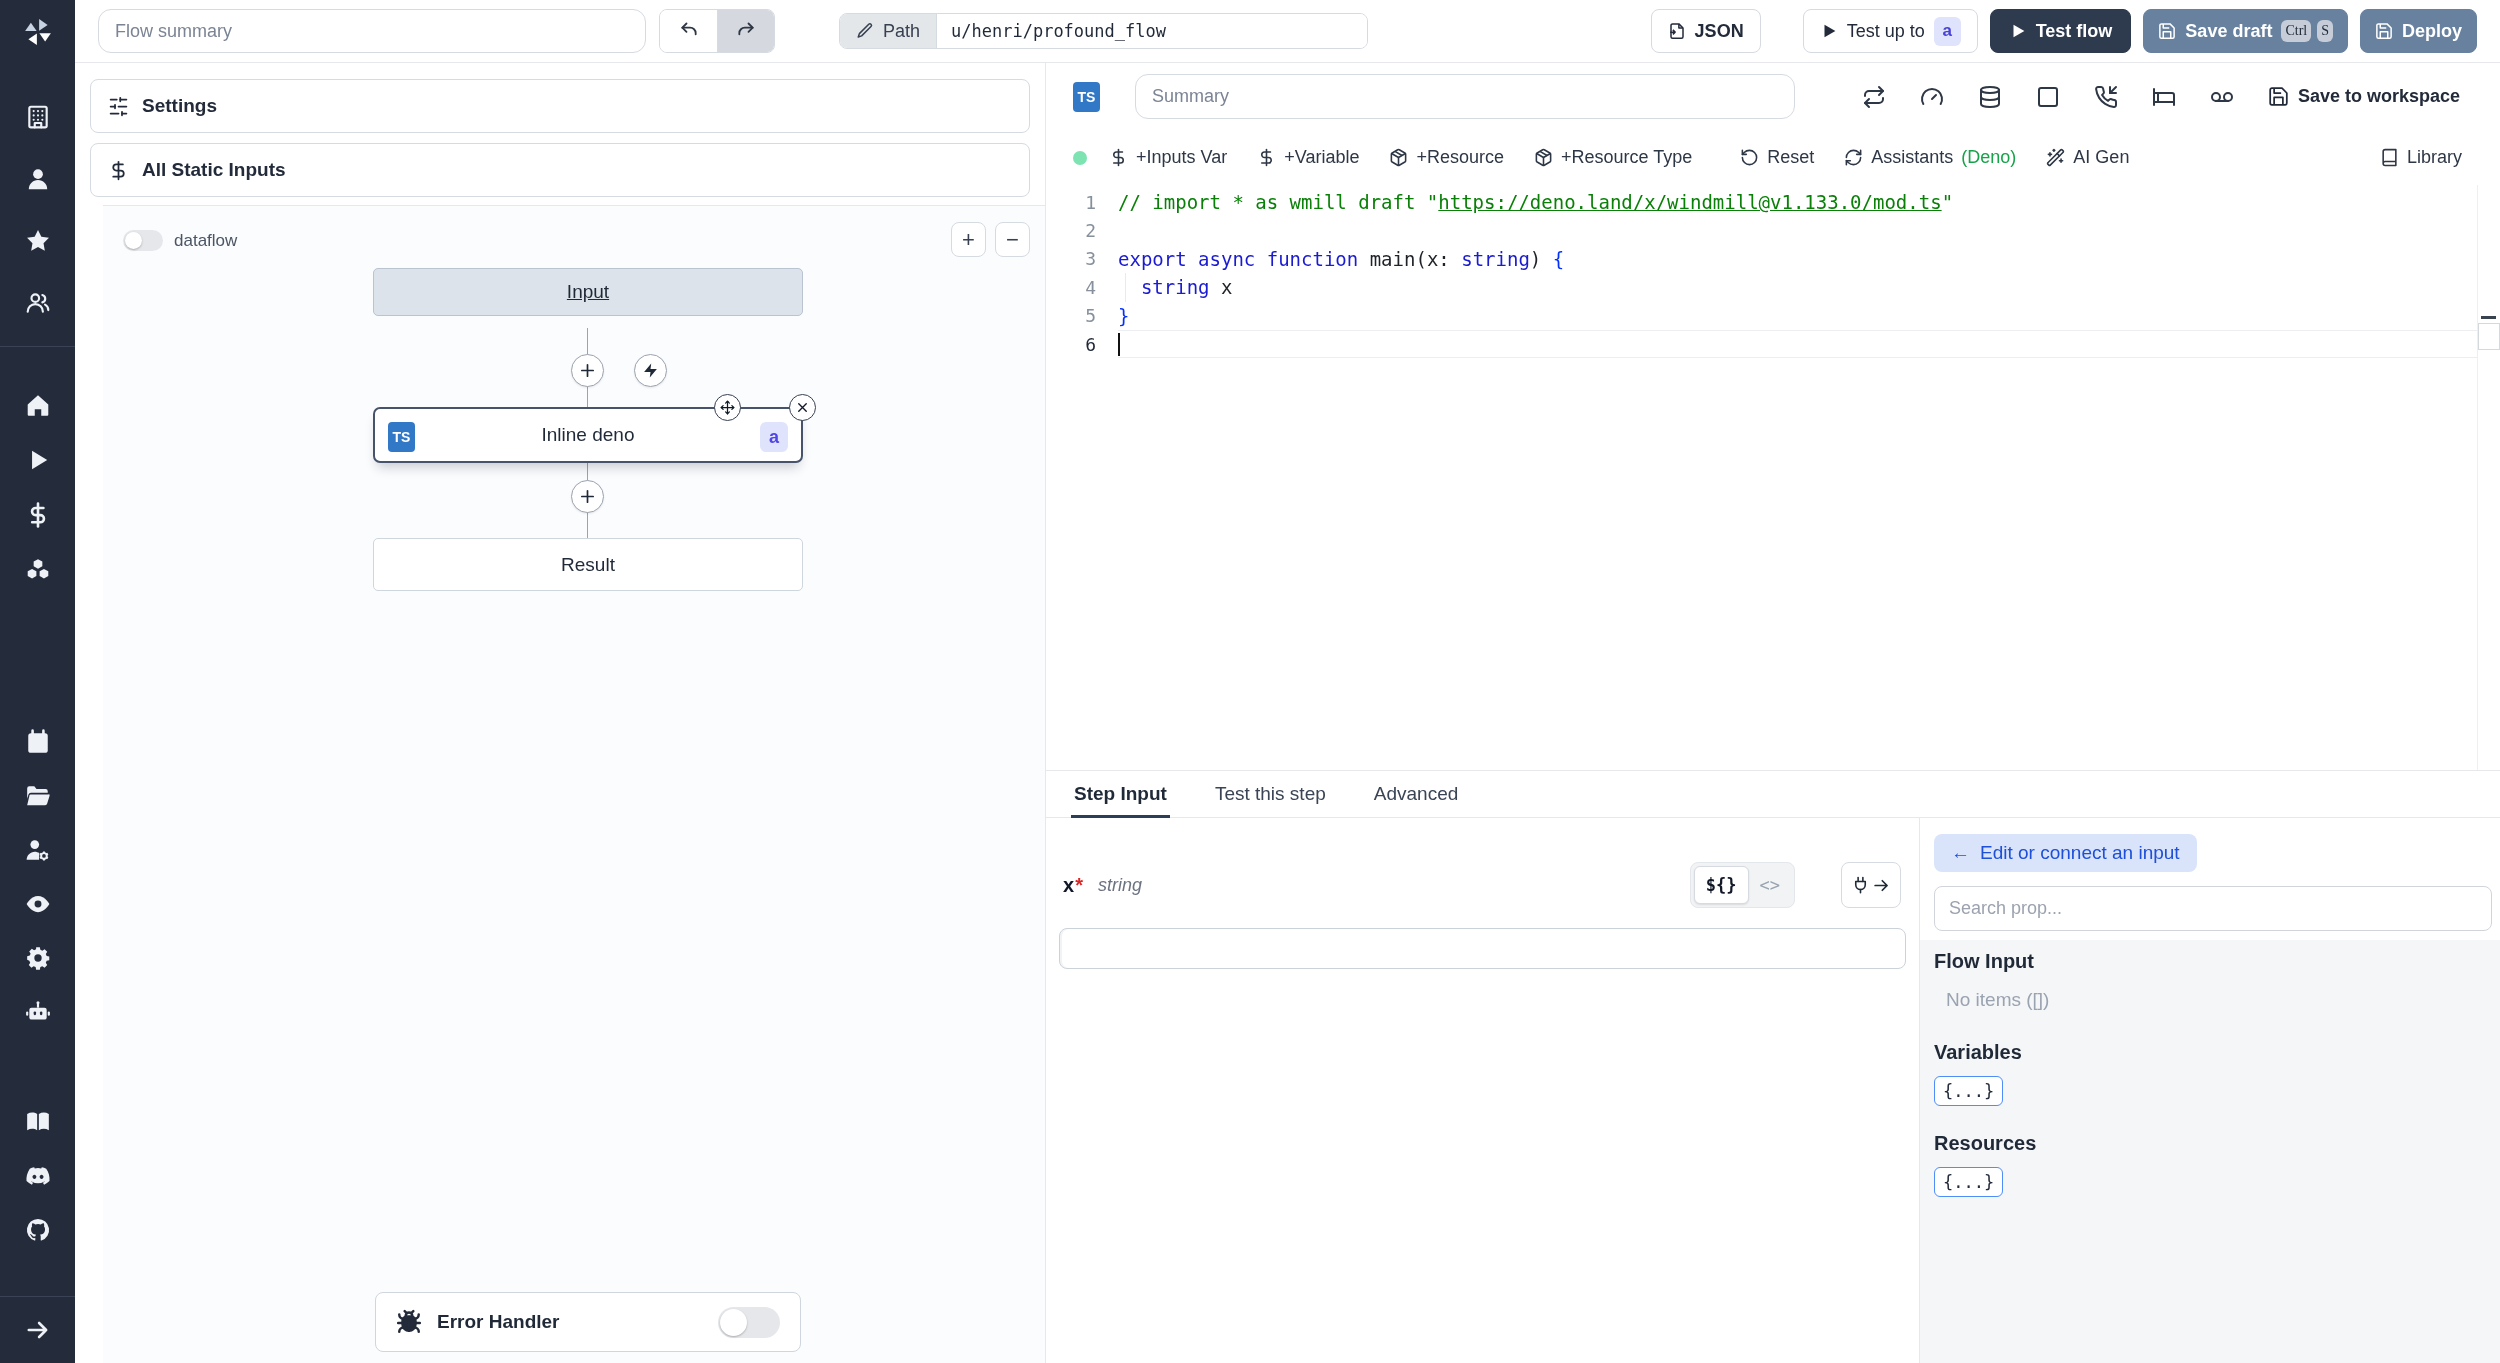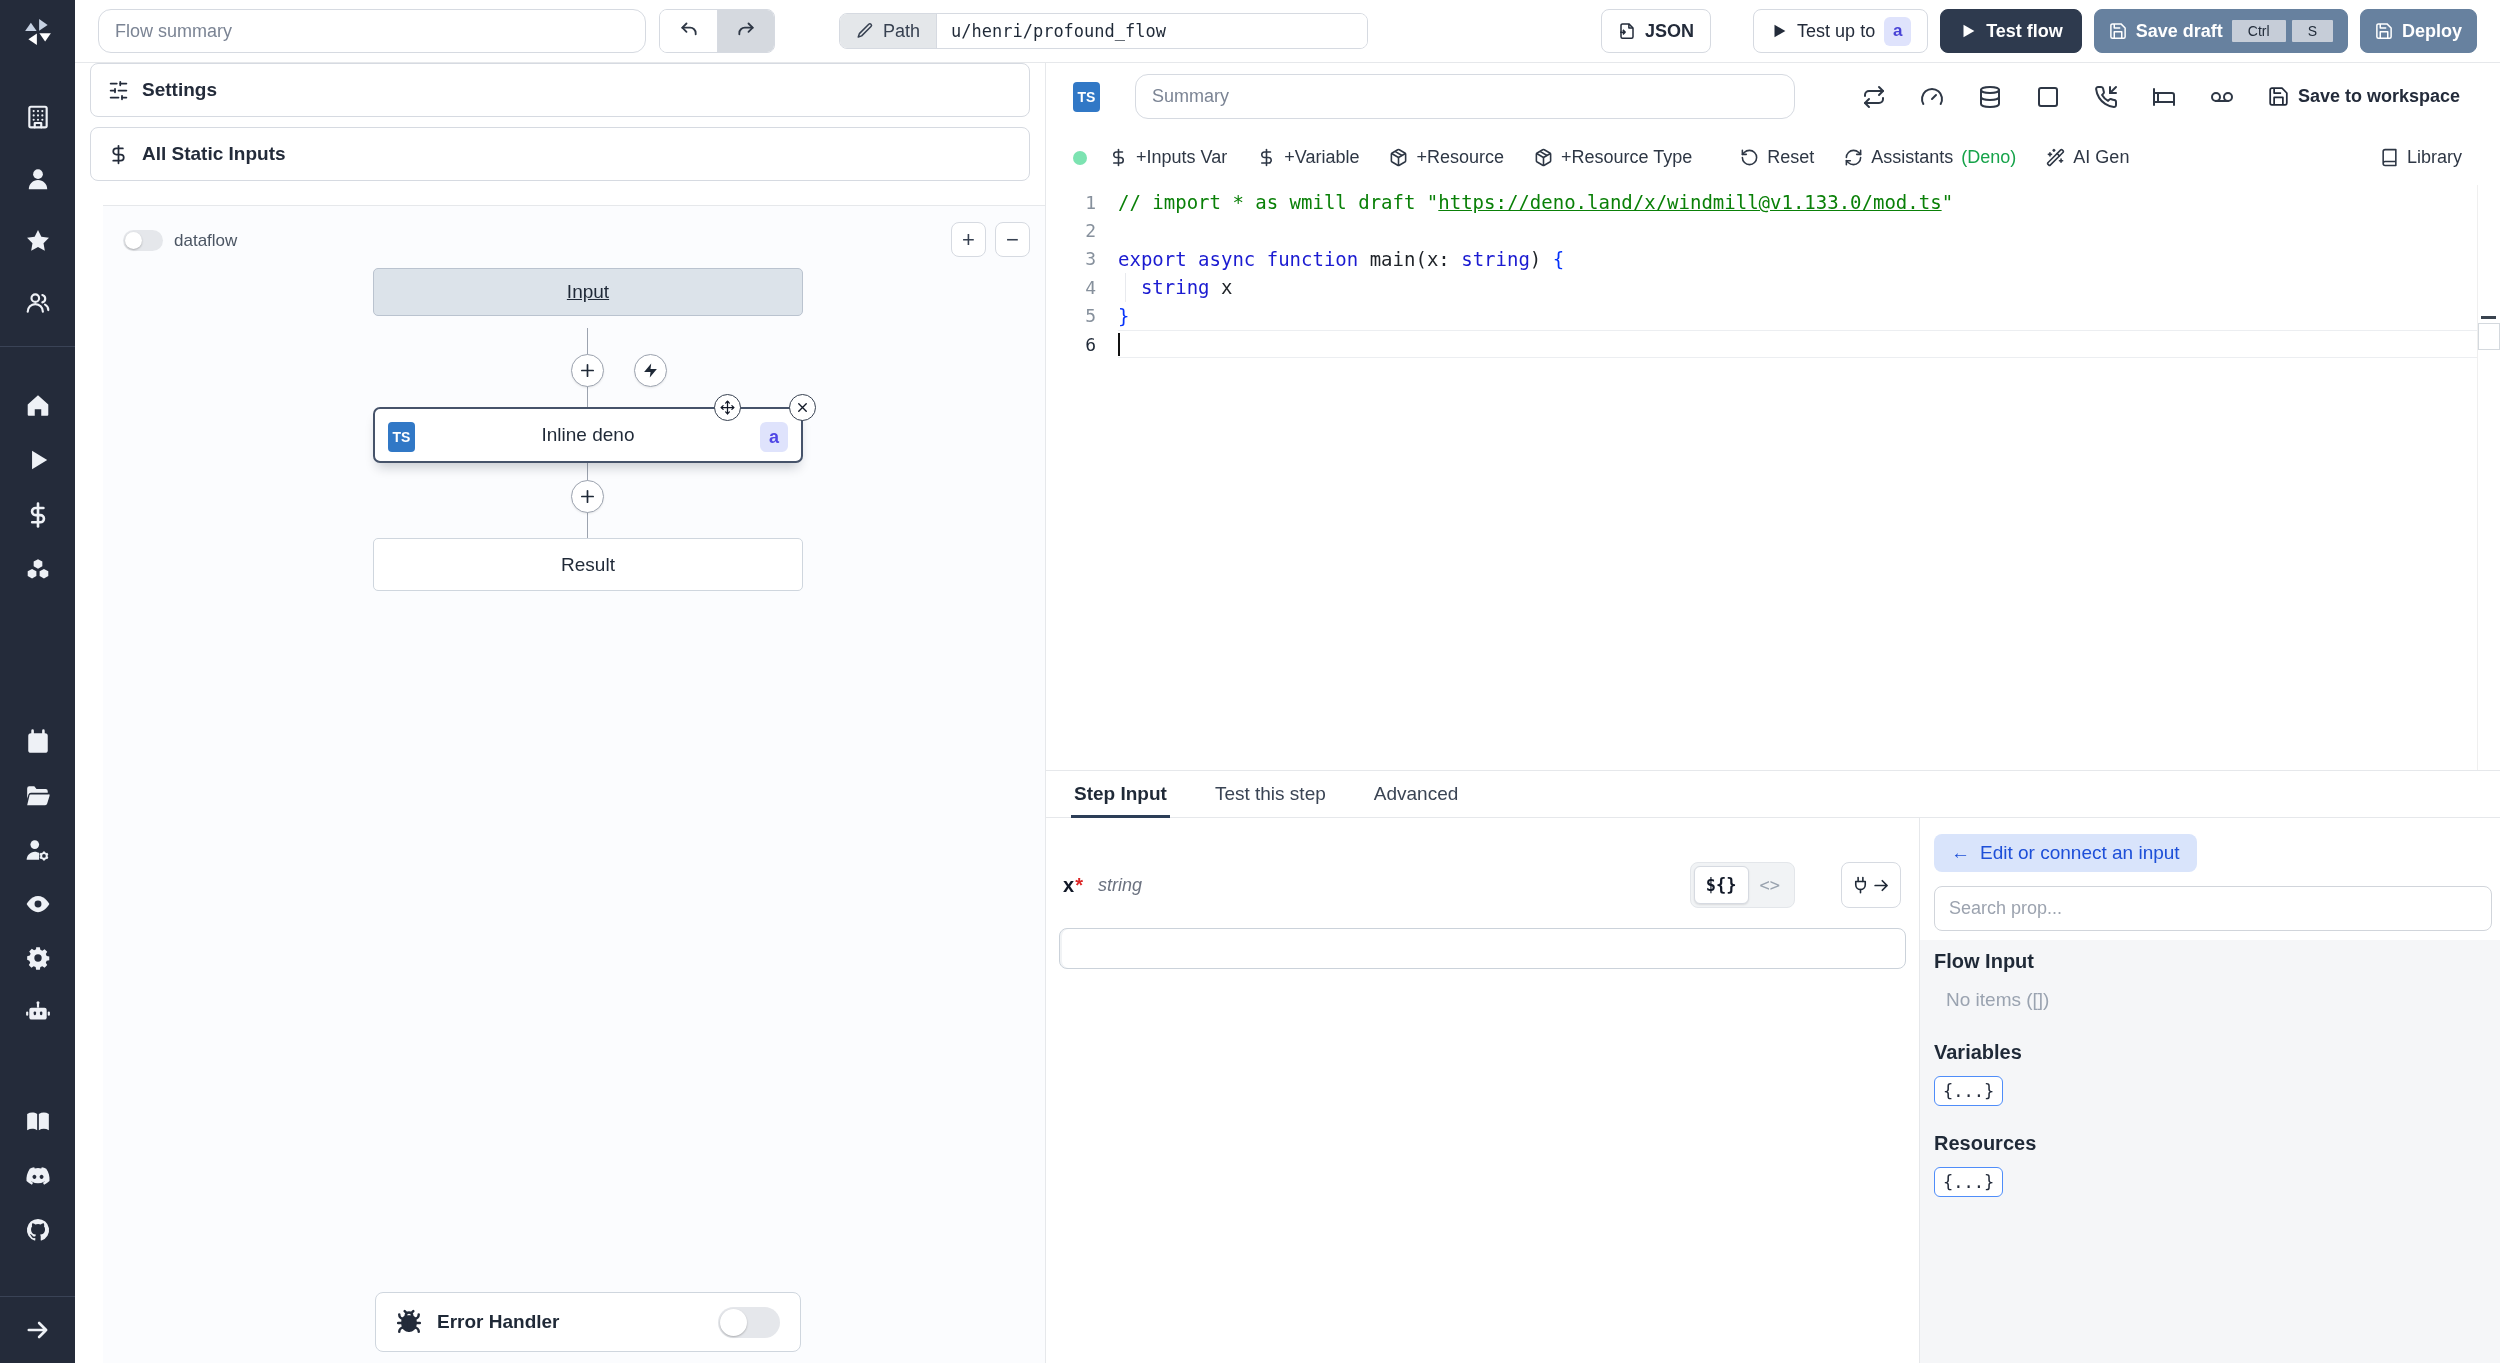--- a/index.html
+++ b/index.html
@@ -47,31 +47,31 @@
   .tb-spacer { flex:1; }
   .tb-btn { height:44px; display:flex; align-items:center; gap:9px; border:1px solid #d6dae1;
     border-radius:8px; background:#fff; padding:0 16px; font-size:18px; font-weight:600;
     color:#232b3a; cursor:pointer; font-family:inherit; }
   .tb-btn svg { width:18px; height:18px; }
   .btn-testupto { margin-left:42px; font-weight:400; }
   .mini-badge { min-width:27px; height:29px; background:#dfe3fc; color:#4843d6; border-radius:6px;
     display:flex; align-items:center; justify-content:center; font-size:17px; font-weight:600; padding:0 6px; }
   .btn-dark { margin-left:12px; background:#2e3a4e; border-color:#2e3a4e; color:#fff; padding:0 18px; }
   .btn-slate { margin-left:12px; background:#67819f; border-color:#67819f; color:#fff; padding:0 14px; }
-  .kbd { background:#c6cdd8; color:#222c3a; border-radius:1px; padding:3px 16px; font-size:14px;
-    font-family:Liberation Sans, sans-serif; font-weight:400; }
+  .kbd { background:#c6cdd8; color:#222c3a; border-radius:6px; padding:3px 4px; font-size:14px;
+    font-family:Liberation Serif, serif; font-weight:400; }
   .kbd + .kbd { margin-left:-3px; }
 
   
   .flow-panel { position:absolute; left:75px; top:63px; width:970px; height:1300px; background:#fff; }
   .panel-box { margin:0 15px; height:54px; border:1px solid #d6dae1; border-radius:8px;
     display:flex; align-items:center; gap:13px; padding:0 17px; font-size:19px; font-weight:600;
     color:#232b3a; cursor:pointer; background:#fff; }
   .panel-box svg { width:21px; height:21px; color:#232b3a; }
-  .box1 { margin-top:0; } .box2 { margin-top:10px; }
+  .box1 { margin-top:16px; } .box2 { margin-top:10px; }
   .graph { position:absolute; top:142px; left:0; right:0; bottom:0; background:#fbfcfe;
     border-top:1px solid #e6e8eb;margin-left:28px; }
   .dataflow-row { position:absolute; top:24px; left:20px; display:flex; align-items:center; gap:11px; }
   .toggle { position:relative; width:40px; height:21px; background:#e5e7eb; border-radius:999px; cursor:pointer; }
   .toggle .knob { position:absolute; left:2px; top:2px; width:17px; height:17px; background:#fff;
     border-radius:50%; box-shadow:0 1px 2px rgba(0,0,0,.25); }
   .dataflow-label { font-size:17px; color:#4b5563; }
   .zoom-ctrl { position:absolute; top:16px; right:15px; display:flex; gap:9px; }
   .zoom-btn { width:35px; height:35px; border:1px solid #d6dae1; border-radius:8px; background:#fff;
     font-size:22px; color:#374151; display:flex; align-items:center; justify-content:center; cursor:pointer; }

